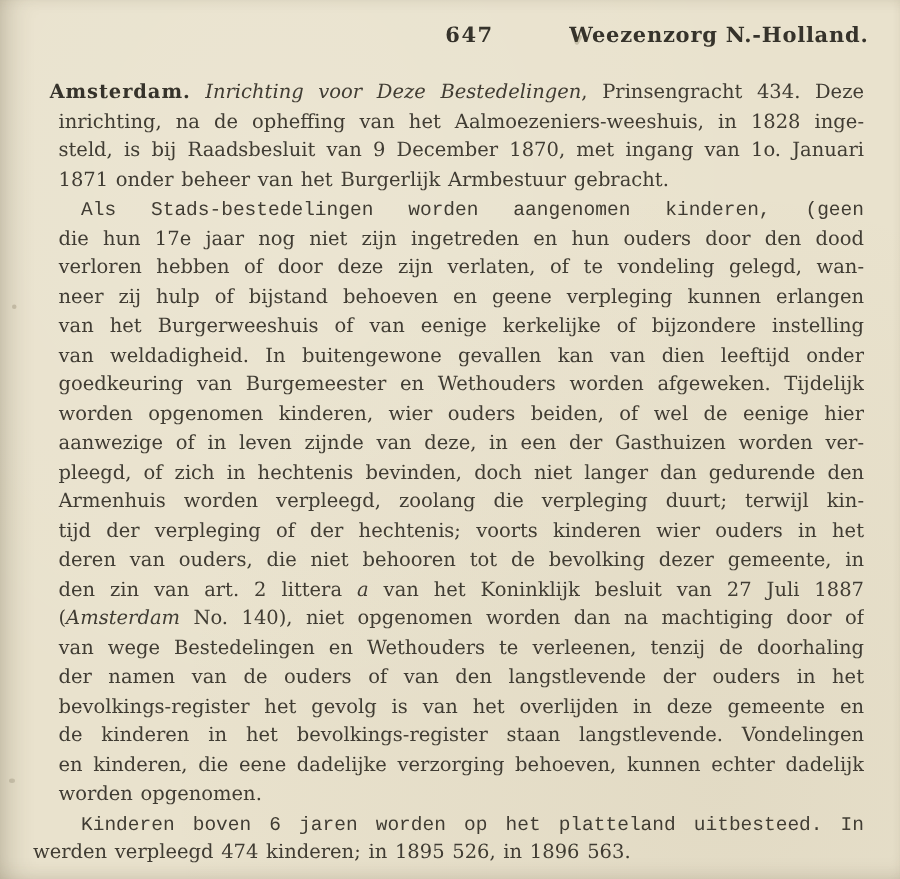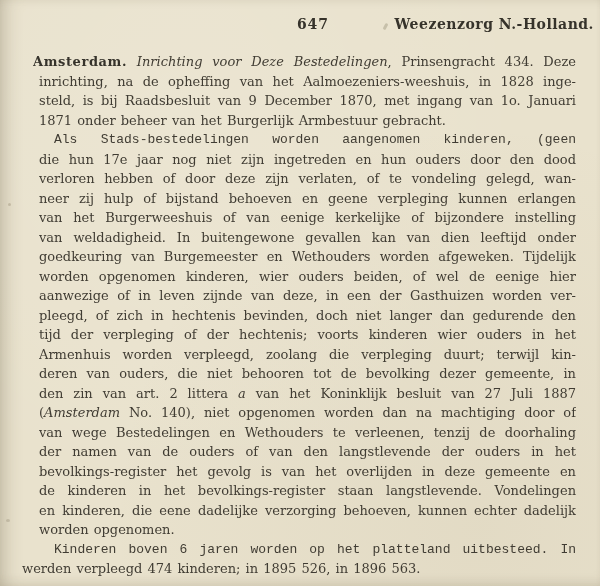--- a/index.html
+++ b/index.html
@@ -25,21 +25,21 @@
   }
   .header {
     position: absolute; top: 16px; left: 0; right: 0; height: 20px;
     font-weight: bold; font-size: 14px; color: #36332b; text-align: right;
   }
   .page-number {
     position: absolute; left: 313px; transform: translateX(-50%);
     letter-spacing: 1px;
   }
   .header-title {
-    position: absolute; right: 6px; letter-spacing: 0.5px;
+    position: absolute; right: 21px; letter-spacing: 0.5px;
   }
   .body-text {
     position: absolute; left: 39px; top: 52px; width: 537px;
     font-size: 13px; line-height: 19.5px;
     text-rendering: optimizeLegibility;
   }
   .para { margin: 0; }
   .line {
     height: 19.5px; line-height: 19.5px; overflow: hidden;
     text-align: justify; text-align-last: justify;
@@ -84,22 +84,22 @@
         <div class="line in"><span class="seg-n">Als Stads-bestedelingen worden aangenomen kinderen, (geen Israëlietische)</span></div>
         <div class="line"><span class="seg-n">die hun 17e jaar nog niet zijn ingetreden en hun ouders door den dood</span></div>
         <div class="line"><span class="seg-n">verloren hebben of door deze zijn verlaten, of te vondeling gelegd, wan-</span></div>
         <div class="line"><span class="seg-n">neer zij hulp of bijstand behoeven en geene verpleging kunnen erlangen</span></div>
         <div class="line"><span class="seg-n">van het Burgerweeshuis of van eenige kerkelijke of bijzondere instelling</span></div>
         <div class="line"><span class="seg-n">van weldadigheid. In buitengewone gevallen kan van dien leeftijd onder</span></div>
         <div class="line"><span class="seg-n">goedkeuring van Burgemeester en Wethouders worden afgeweken. Tijdelijk</span></div>
         <div class="line"><span class="seg-n">worden opgenomen kinderen, wier ouders beiden, of wel de eenige hier</span></div>
         <div class="line"><span class="seg-n">aanwezige of in leven zijnde van deze, in een der Gasthuizen worden ver-</span></div>
         <div class="line"><span class="seg-n">pleegd, of zich in hechtenis bevinden, doch niet langer dan gedurende den</span></div>
+        <div class="line"><span class="seg-n">Armenhuis worden verpleegd, zoolang die verpleging duurt; terwijl kin-</span></div>
         <div class="line"><span class="seg-n">tijd der verpleging of der hechtenis; voorts kinderen wier ouders in het</span></div>
-        <div class="line"><span class="seg-n">Armenhuis worden verpleegd, zoolang die verpleging duurt; terwijl kin-</span></div>
         <div class="line"><span class="seg-n">deren van ouders, die niet behooren tot de bevolking dezer gemeente, in</span></div>
         <div class="line"><span class="seg-n">den zin van art. 2 littera </span><span class="seg-i">a</span><span class="seg-n"> van het Koninklijk besluit van 27 Juli 1887</span></div>
         <div class="line"><span class="seg-n">(</span><span class="seg-i">Amsterdam</span><span class="seg-n"> No. 140), niet opgenomen worden dan na machtiging door of</span></div>
         <div class="line"><span class="seg-n">van wege Bestedelingen en Wethouders te verleenen, tenzij de doorhaling</span></div>
         <div class="line"><span class="seg-n">der namen van de ouders of van den langstlevende der ouders in het</span></div>
         <div class="line"><span class="seg-n">bevolkings-register het gevolg is van het overlijden in deze gemeente en</span></div>
         <div class="line"><span class="seg-n">de kinderen in het bevolkings-register staan langstlevende. Vondelingen</span></div>
         <div class="line"><span class="seg-n">en kinderen, die eene dadelijke verzorging behoeven, kunnen echter dadelijk</span></div>
         <div class="line last"><span class="seg-n">worden opgenomen.</span></div>
       </div>

